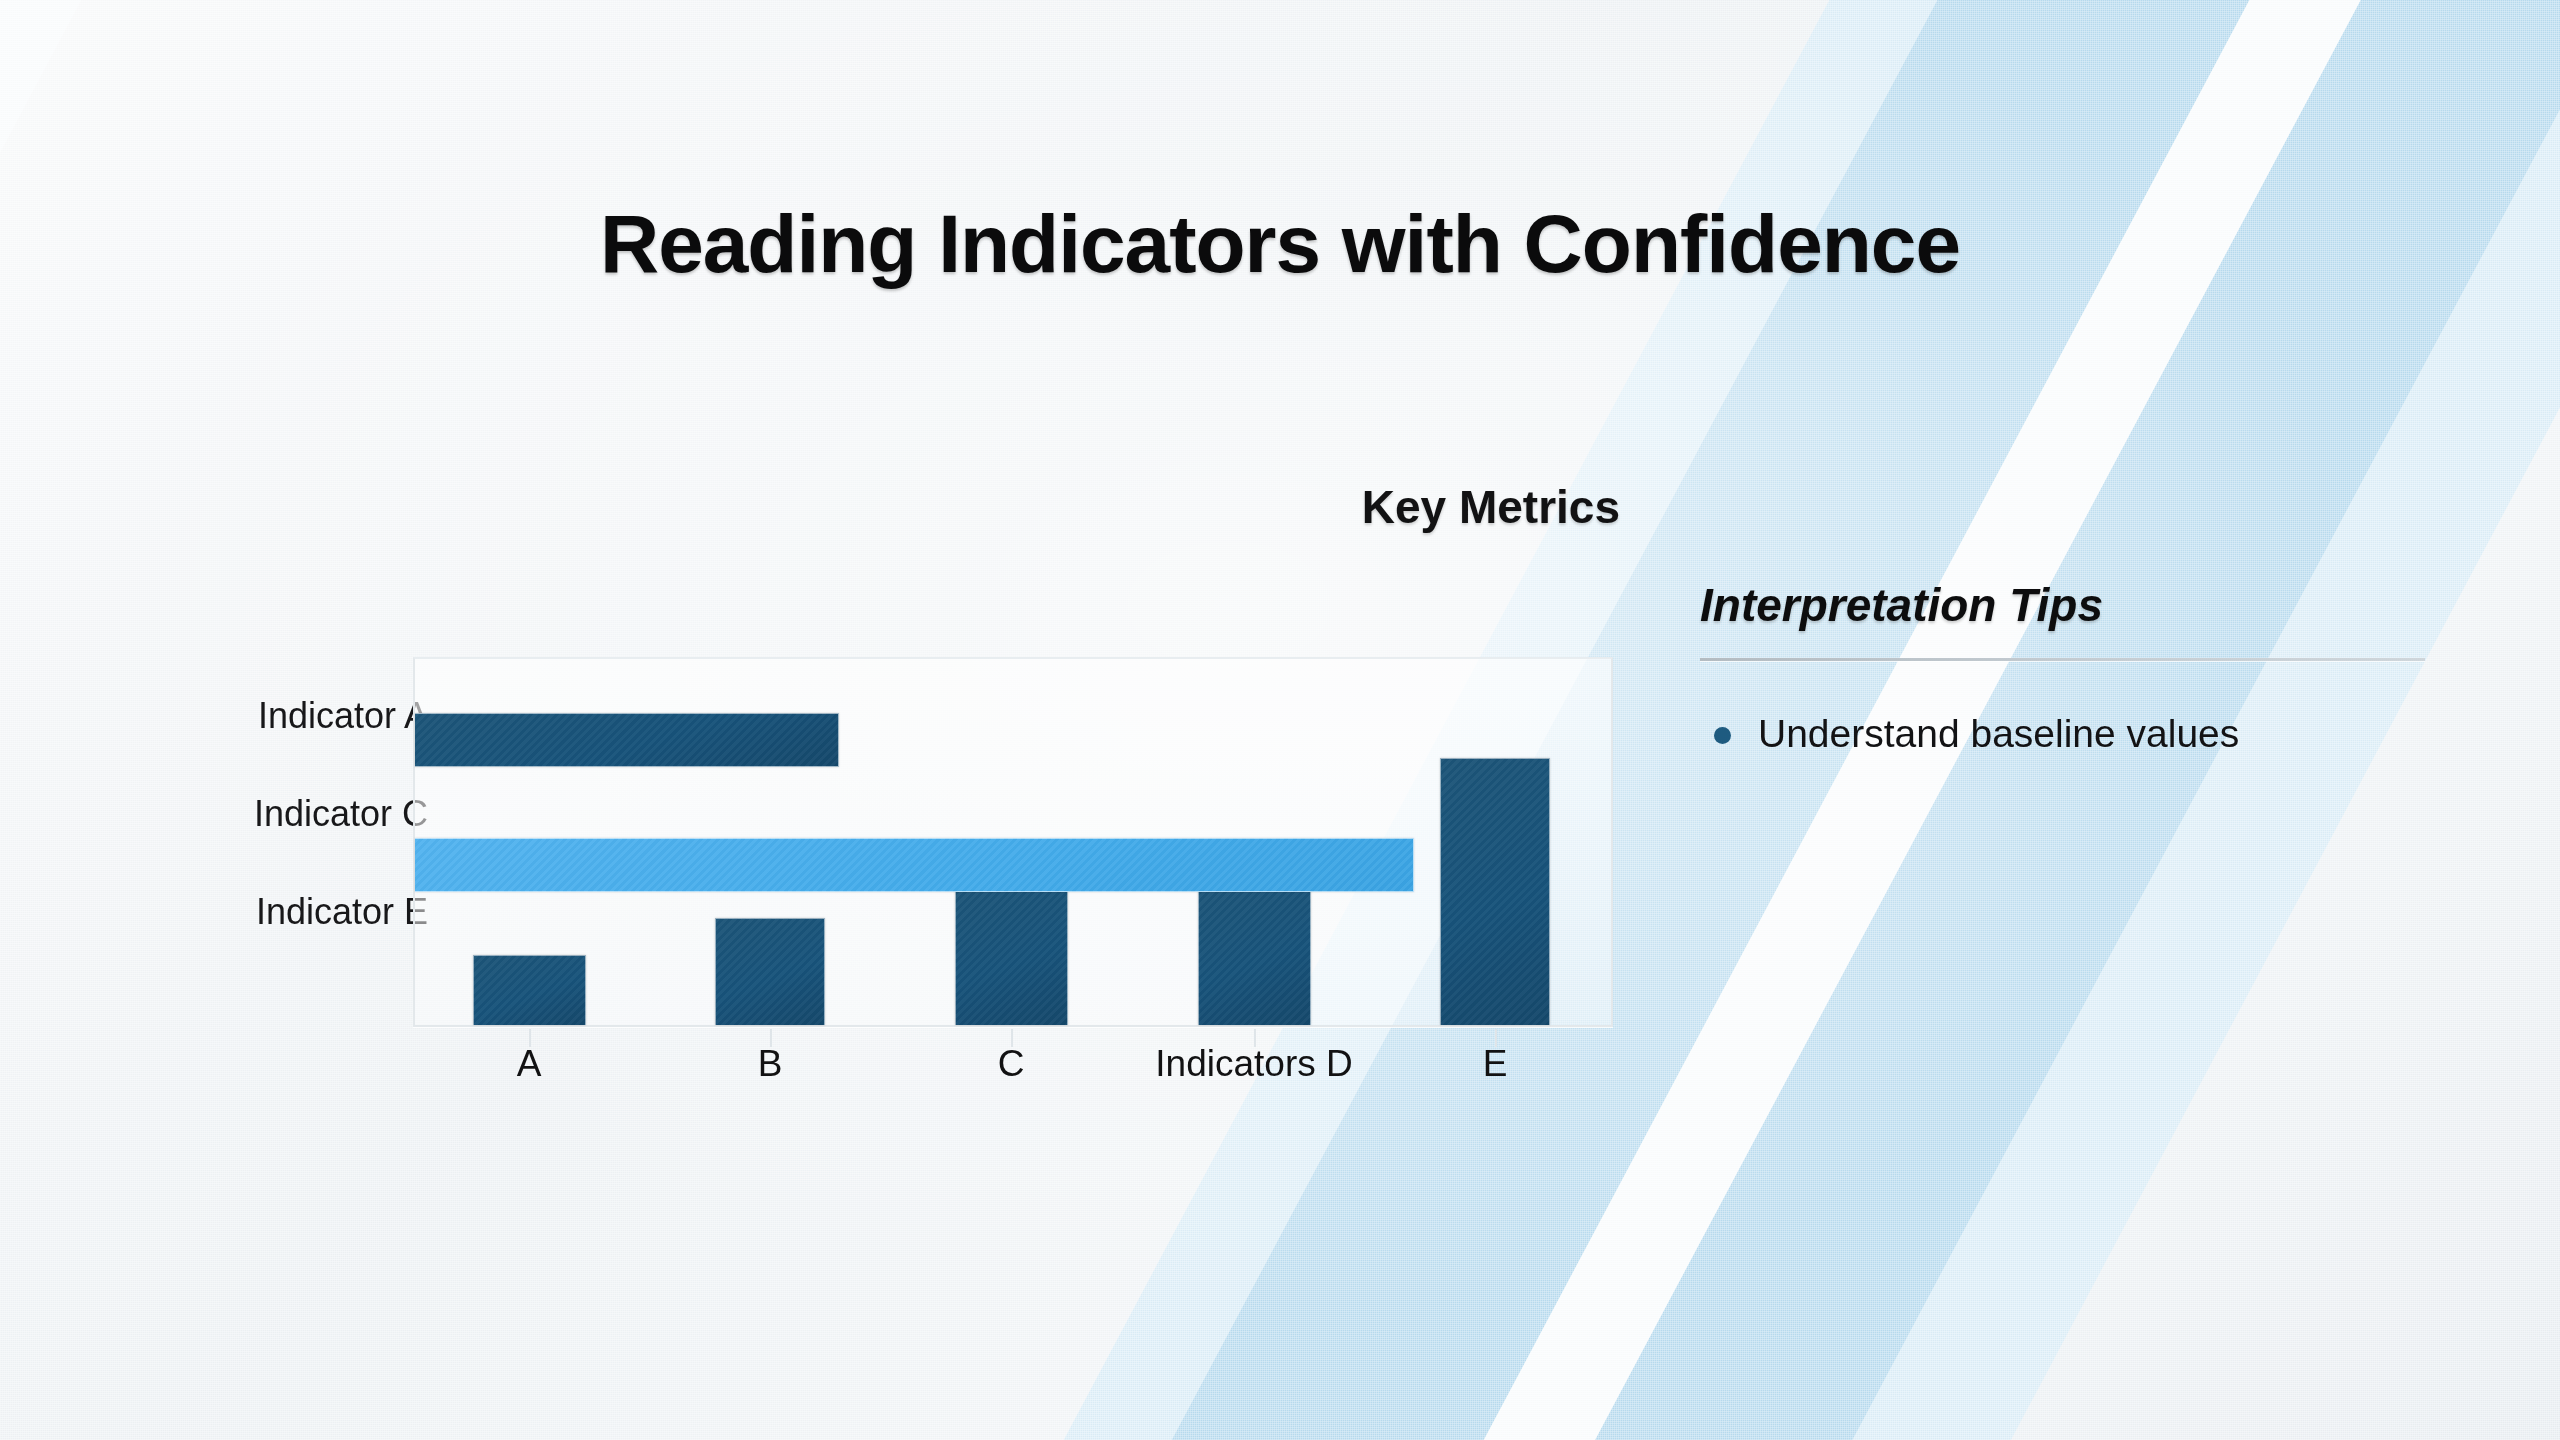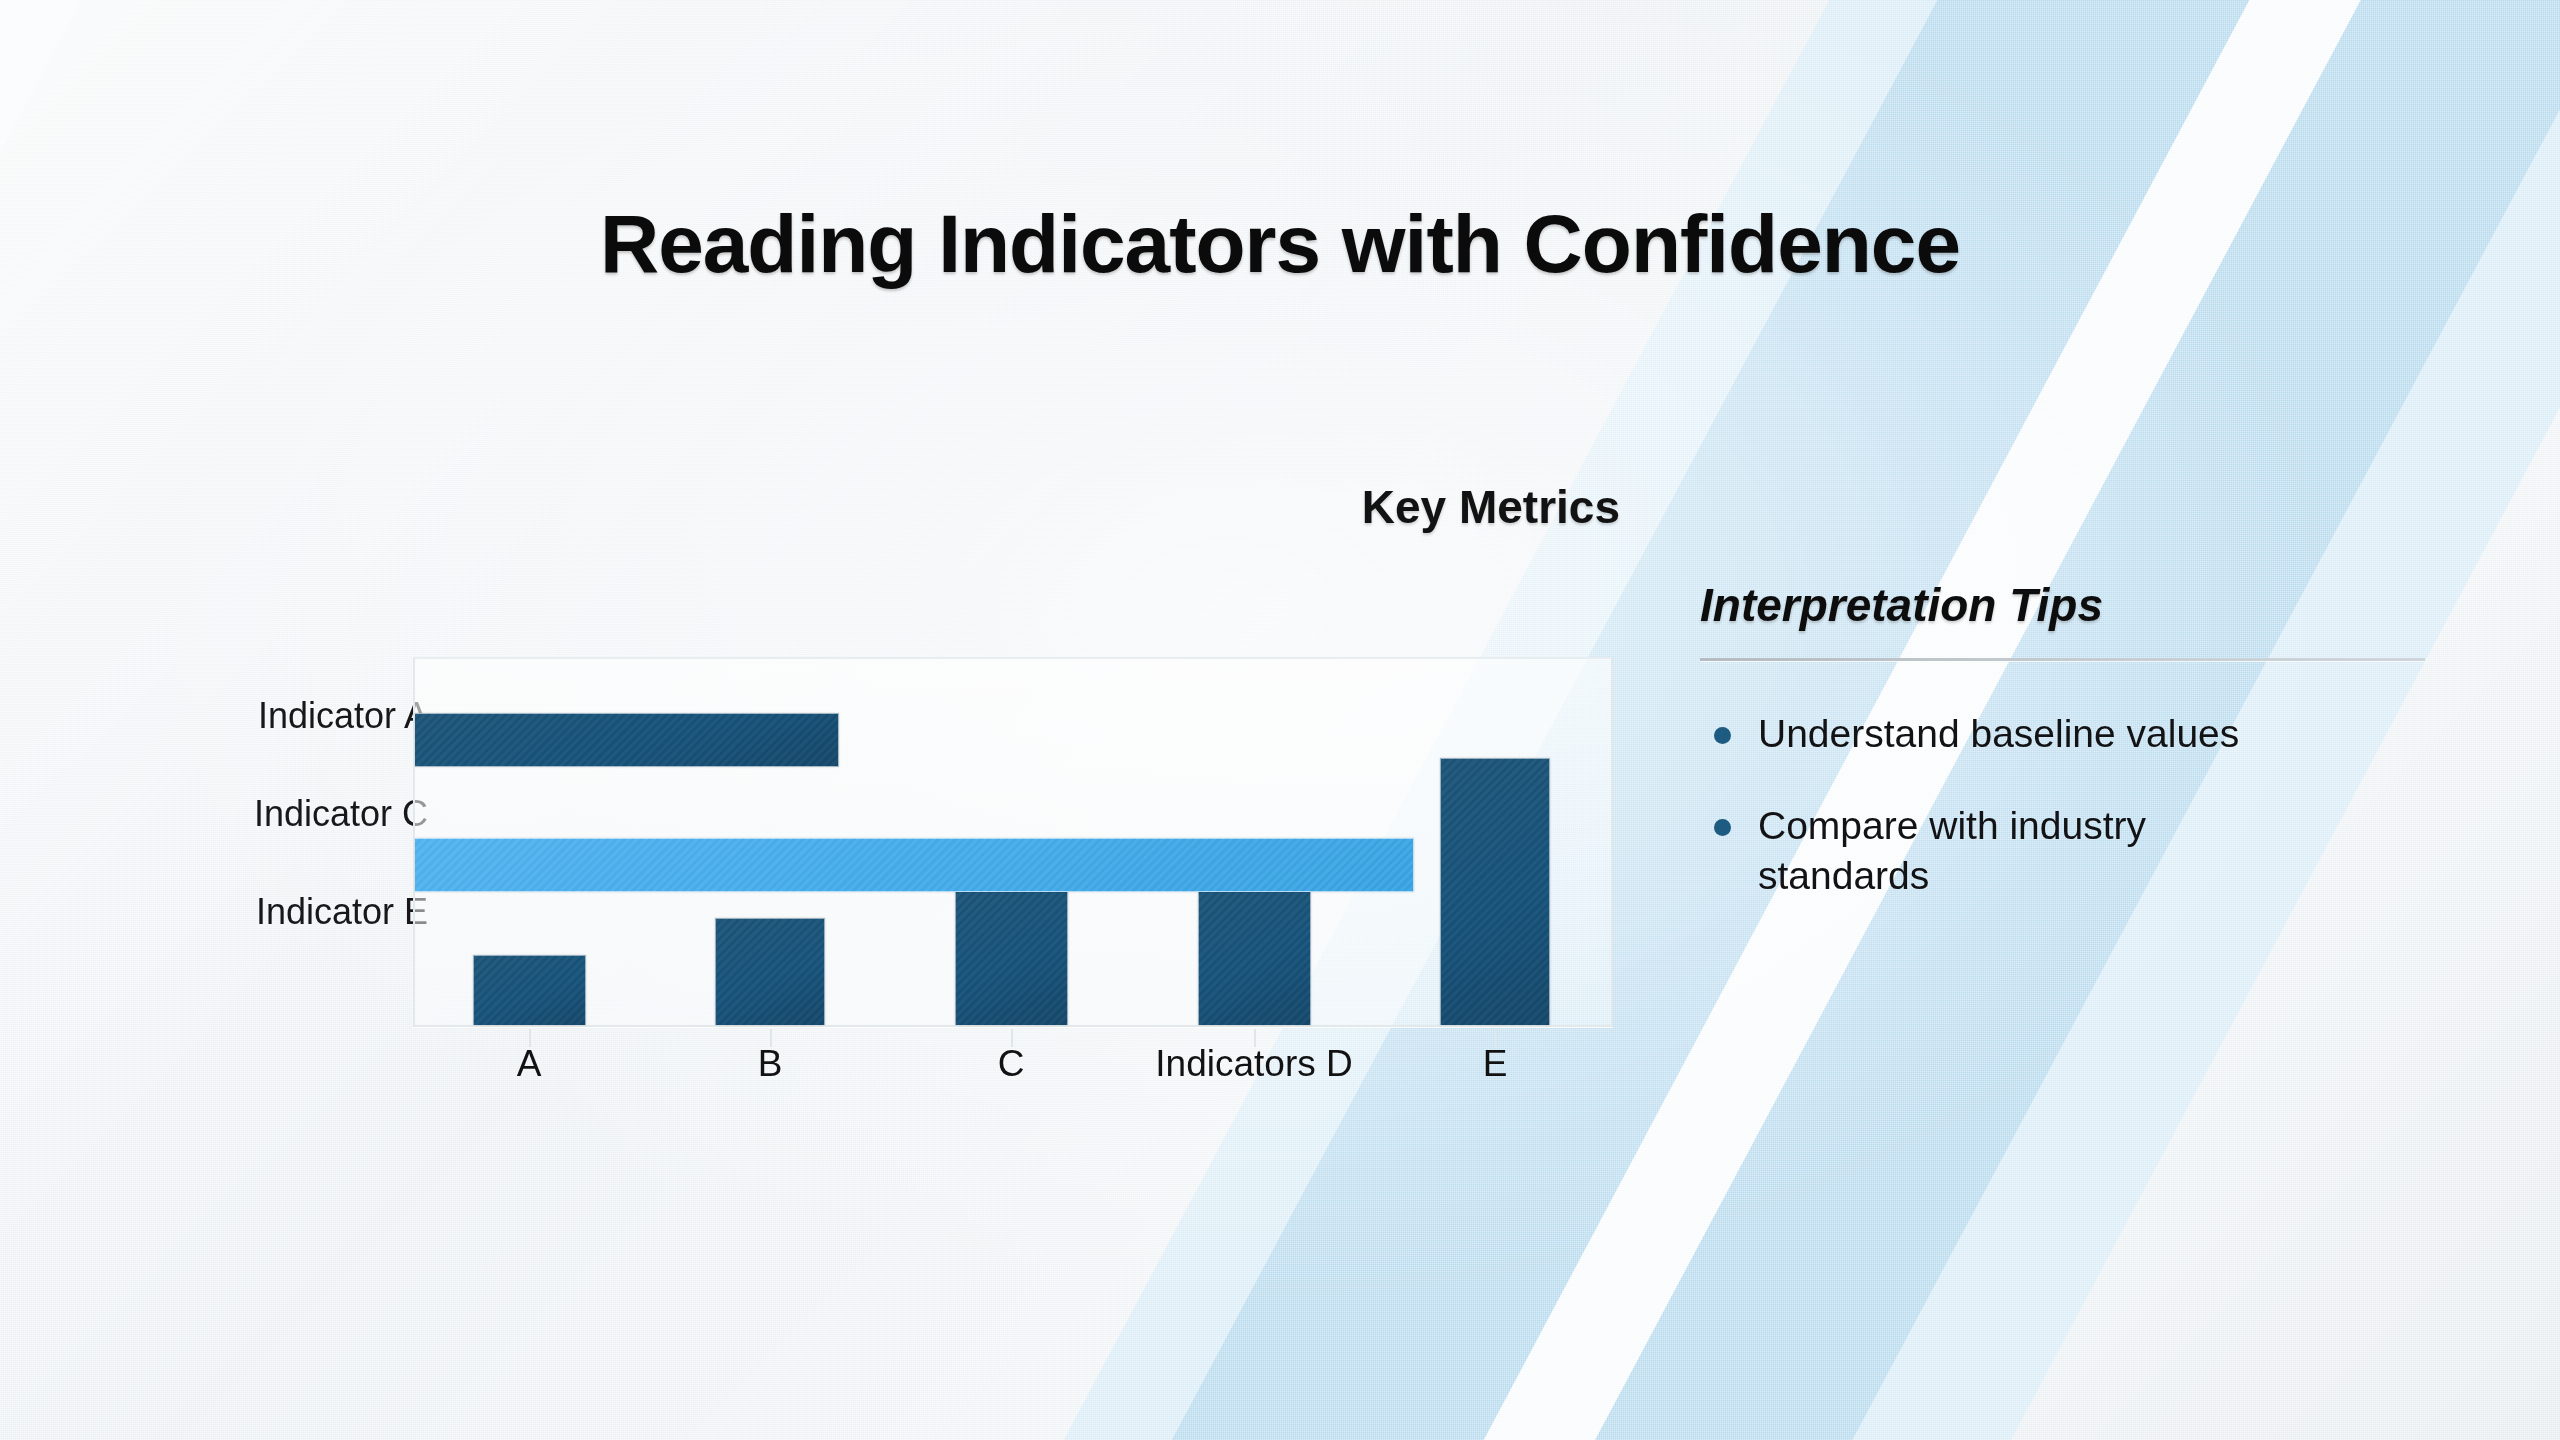--- a/index.html
+++ b/index.html
@@ -213,18 +213,14 @@
 </div>
 
 <div id="tips-panel">
   <div id="tips-heading">Interpretation Tips</div>
   <div id="tips-divider"></div>
   <ul id="tips-list">
     <li class="tip-item">
       <span class="tip-bullet"></span>
       <span>Understand baseline values</span>
     </li>
-    <li class="tip-item">
-      <span class="tip-bullet"></span>
-      <span>Compare with industry standards</span>
-    </li>
   </ul>
 </div>
 
 </body></html>

